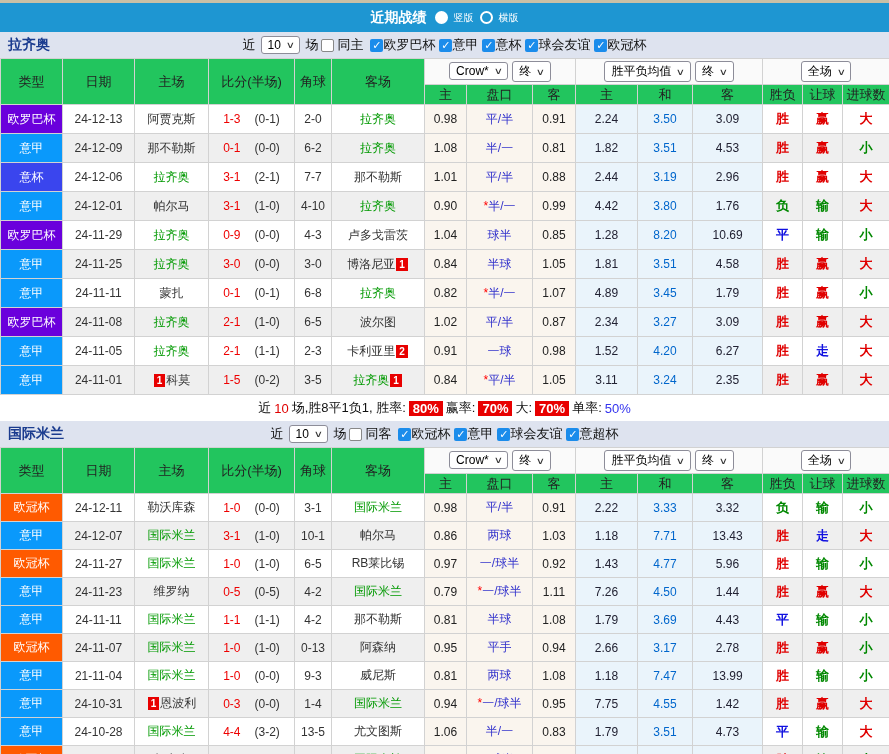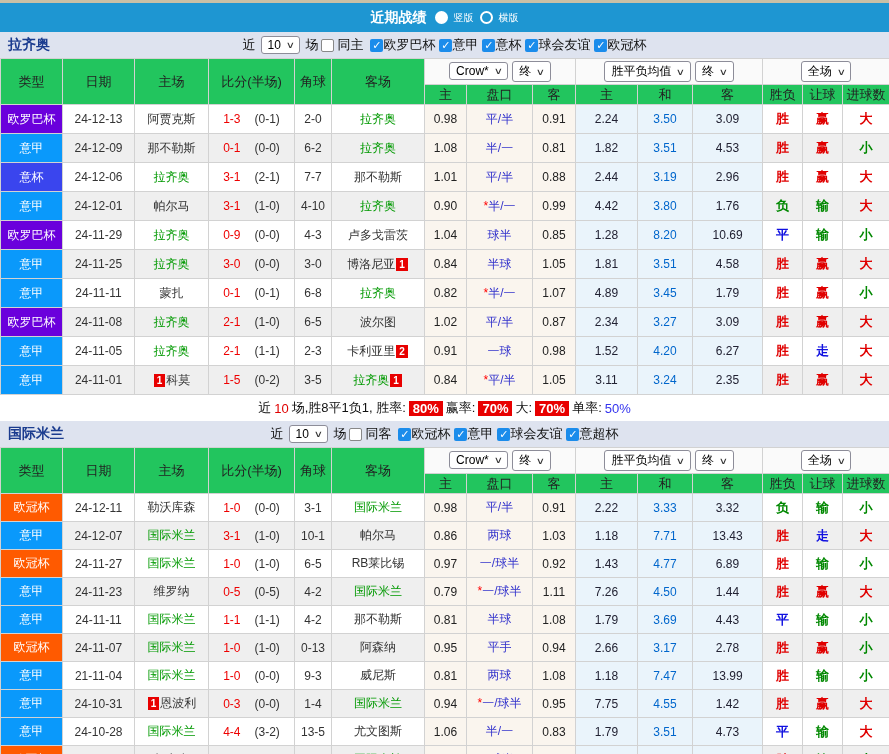--- a/index.html
+++ b/index.html
@@ -465,21 +465,21 @@
         <td>24-11-27</td>
         <td><span class="self">国际米兰</span></td>
         <td><span class="ft">1-0</span><span class="ht">(1-0)</span></td>
         <td>6-5</td>
         <td><span>RB莱比锡</span></td>
         <td class="crow">0.97</td>
         <td class="crow hc"><span class="h">一/球半</span></td>
         <td class="crow">0.92</td>
         <td class="eu">1.43</td>
         <td class="eu mid">4.77</td>
-        <td class="eu">6.89</td>
+        <td class="eu">5.96</td>
         <td class="res" style="color: rgb(224, 0, 0);">胜</td>
         <td class="res" style="color: rgb(0, 136, 0);">输</td>
         <td class="res" style="color: rgb(0, 136, 0);">小</td>
       </tr>
       <tr class="alt">
         <td class="league" style="background: rgb(10, 153, 251);">意甲</td>
         <td>24-11-23</td>
         <td><span>维罗纳</span></td>
         <td><span class="ft">0-5</span><span class="ht">(0-5)</span></td>
         <td>4-2</td>

